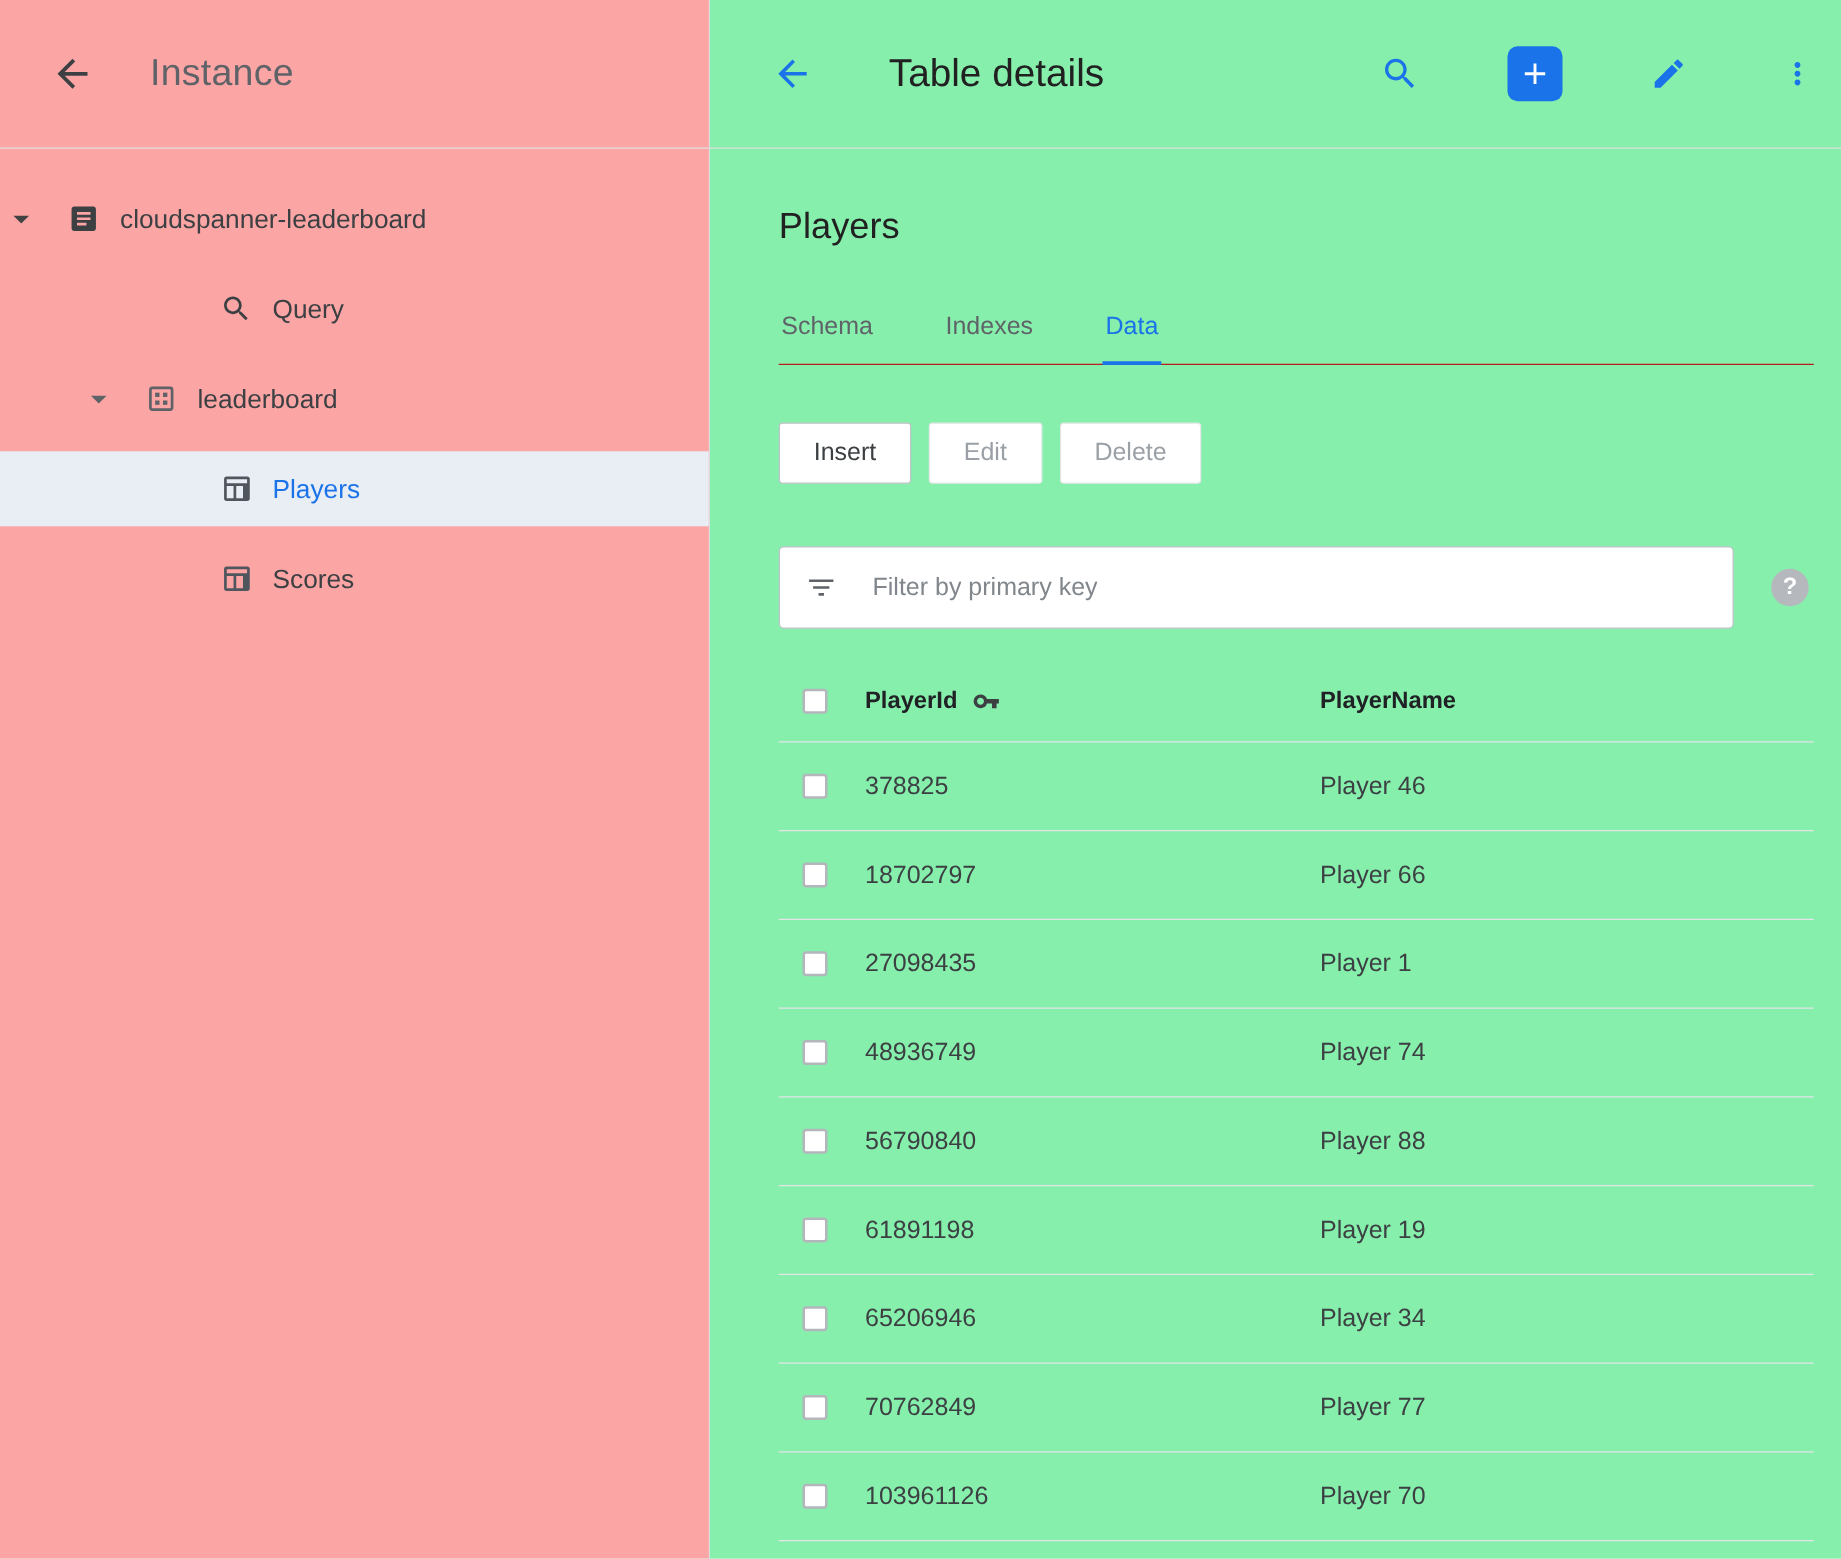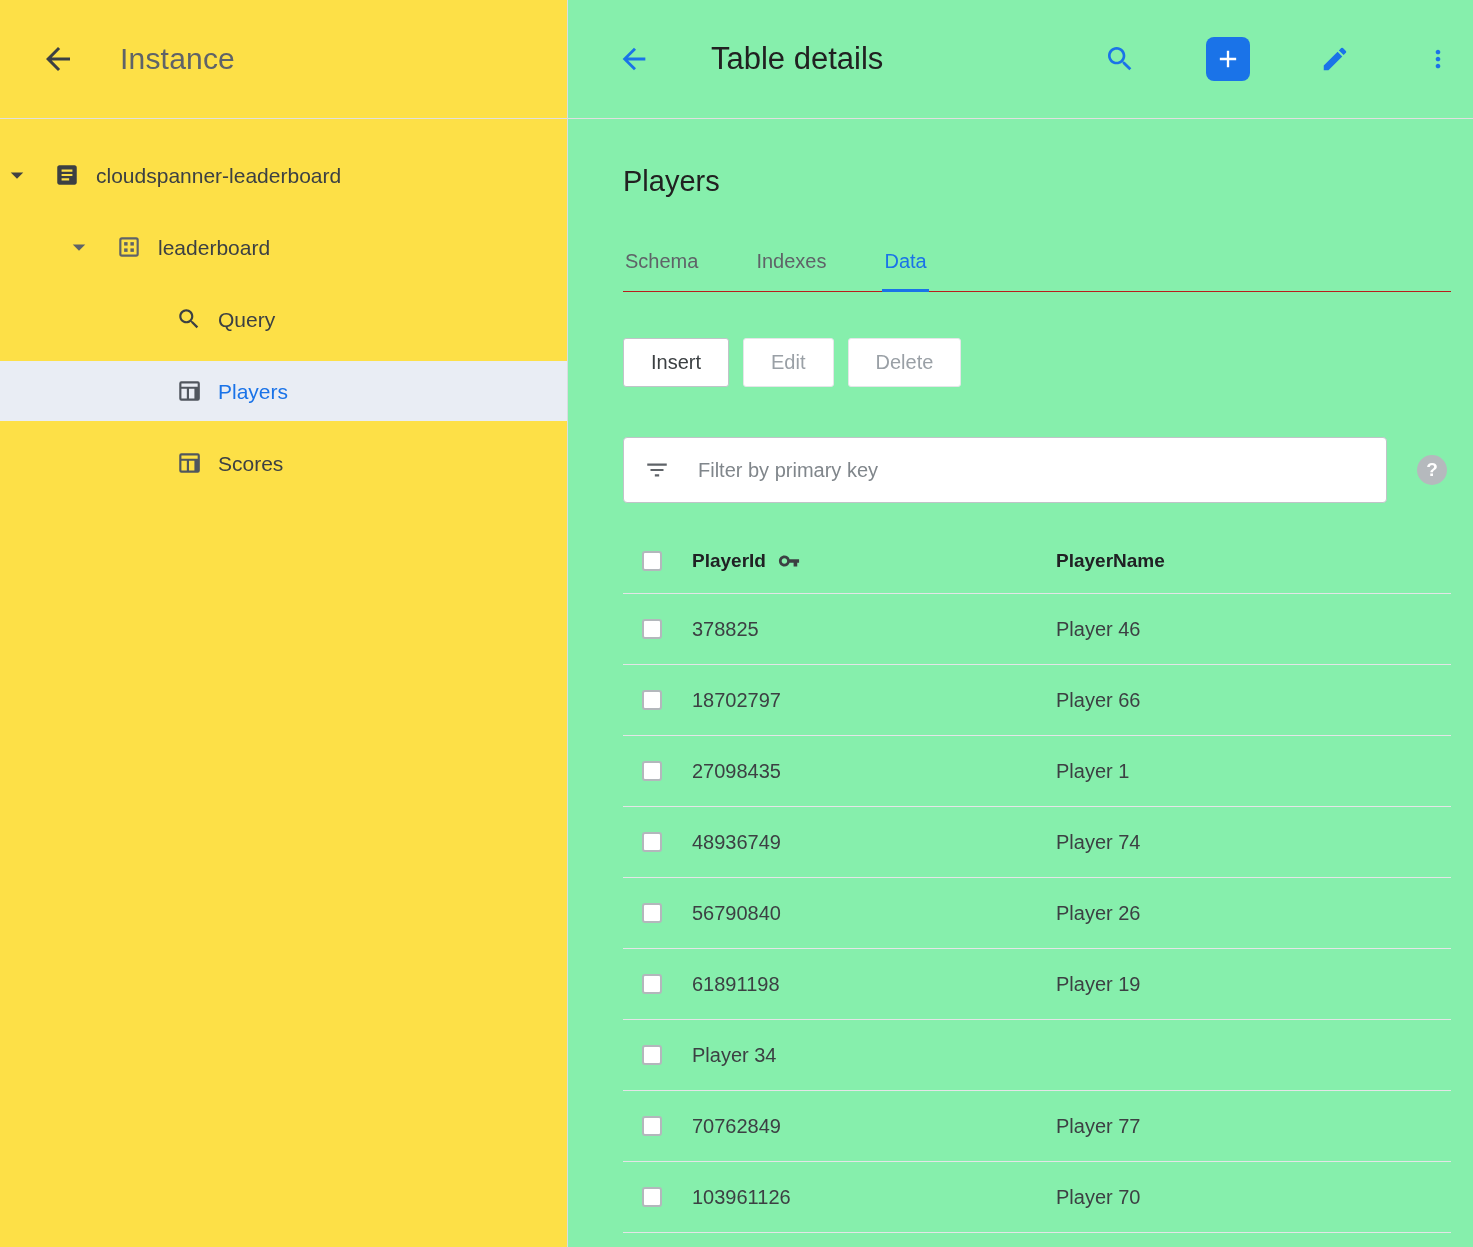--- a/index.html
+++ b/index.html
@@ -9,21 +9,21 @@
     background: #fff;
     color: #3c4043;
   }
   .app { display: flex; width: 1473px; height: 1247px; }
 
   
   .sidebar {
     width: 568px; min-width: 568px;
     border-right: 1px solid #dadce0;
     display: flex; flex-direction: column;
-    background: #fde047;
+    background: #fca5a5;
   }
   .sidebar-header {
     height: 119px; min-height: 119px;
     display: flex; align-items: center;
     padding-left: 36px;
     border-bottom: 1px solid #e0e0e0;
   }
   .icon-btn {
     background: none; border: none; cursor: pointer;
     display: inline-flex; align-items: center; justify-content: center;
@@ -160,45 +160,45 @@
             </svg>
         </span>
         <span class="tree-icon">
           <svg viewBox="0 0 24 24">
               <path fill="#3c4043" d="M19 3H5c-1.1 0-2 .9-2 2v14c0 1.1.9 2 2 2h14c1.1 0 2-.9 2-2V5c0-1.1-.9-2-2-2zm-5 14H7v-2h7v2zm3-4H7v-2h10v2zm0-4H7V7h10v2z"></path>
             </svg>
         </span>
         <span class="tree-label">cloudspanner-leaderboard</span>
       </div>
 
+      <div class="tree-item level-2">
+        <span class="tree-icon">
+          <svg viewBox="0 0 24 24">
+              <path fill="#3c4043" d="M15.5 14h-.79l-.28-.27C15.41 12.59 16 11.11 16 9.5 16 5.91 13.09 3 9.5 3S3 5.91 3 9.5 5.91 16 9.5 16c1.61 0 3.09-.59 4.23-1.57l.27.28v.79l5 4.99L20.49 19l-4.99-5zm-6 0C7.01 14 5 11.99 5 9.5S7.01 5 9.5 5 14 7.01 14 9.5 11.99 14 9.5 14z"></path>
+            </svg>
+        </span>
+        <span class="tree-label">Query</span>
+      </div>
+
       <div class="tree-item level-1">
         <span class="expander">
           <svg viewBox="0 0 24 24">
               <path fill="#5f6368" d="M7 10l5 5 5-5z"></path>
             </svg>
         </span>
         <span class="tree-icon">
           <svg viewBox="0 0 24 24">
             <rect x="4" y="4" width="16" height="16" rx="1.5" fill="none" stroke="#5f6368" stroke-width="2"></rect>
             <rect x="7.5" y="7.5" width="3.2" height="3.2" fill="#5f6368"></rect>
             <rect x="13.3" y="7.5" width="3.2" height="3.2" fill="#5f6368"></rect>
             <rect x="7.5" y="13.3" width="3.2" height="3.2" fill="#5f6368"></rect>
             <rect x="13.3" y="13.3" width="3.2" height="3.2" fill="#5f6368"></rect>
           </svg>
         </span>
         <span class="tree-label">leaderboard</span>
-      </div>
-
-      <div class="tree-item level-2">
-        <span class="tree-icon">
-          <svg viewBox="0 0 24 24">
-              <path fill="#3c4043" d="M15.5 14h-.79l-.28-.27C15.41 12.59 16 11.11 16 9.5 16 5.91 13.09 3 9.5 3S3 5.91 3 9.5 5.91 16 9.5 16c1.61 0 3.09-.59 4.23-1.57l.27.28v.79l5 4.99L20.49 19l-4.99-5zm-6 0C7.01 14 5 11.99 5 9.5S7.01 5 9.5 5 14 7.01 14 9.5 11.99 14 9.5 14z"></path>
-            </svg>
-        </span>
-        <span class="tree-label">Query</span>
       </div>
 
       <div class="tree-item level-2 selected">
         <span class="tree-icon">
           <svg viewBox="0 0 24 24">
               <path fill="#50565e" d="M20 3H5a2 2 0 0 0-2 2v14a2 2 0 0 0 2 2h15a2 2 0 0 0 2-2V5a2 2 0 0 0-2-2zM10 19H5v-9h5v9zm7 0h-5v-9h5v9zm3-11H5V5h15v3z"></path>
             </svg>
         </span>
         <span class="tree-label">Players</span>
       </div>
@@ -311,31 +311,32 @@
 
   <div class="trow">
     <span class="checkbox"></span>
     <span class="col-id">48936749</span>
     <span class="col-name">Player 74</span>
   </div>
 
   <div class="trow">
     <span class="checkbox"></span>
     <span class="col-id">56790840</span>
-    <span class="col-name">Player 26</span>
+    <span class="col-name">Player 88</span>
   </div>
 
   <div class="trow">
     <span class="checkbox"></span>
     <span class="col-id">61891198</span>
     <span class="col-name">Player 19</span>
   </div>
 
   <div class="trow">
     <span class="checkbox"></span>
+    <span class="col-id">65206946</span>
     <span class="col-name">Player 34</span>
   </div>
 
   <div class="trow">
     <span class="checkbox"></span>
     <span class="col-id">70762849</span>
     <span class="col-name">Player 77</span>
   </div>
 
   <div class="trow">

